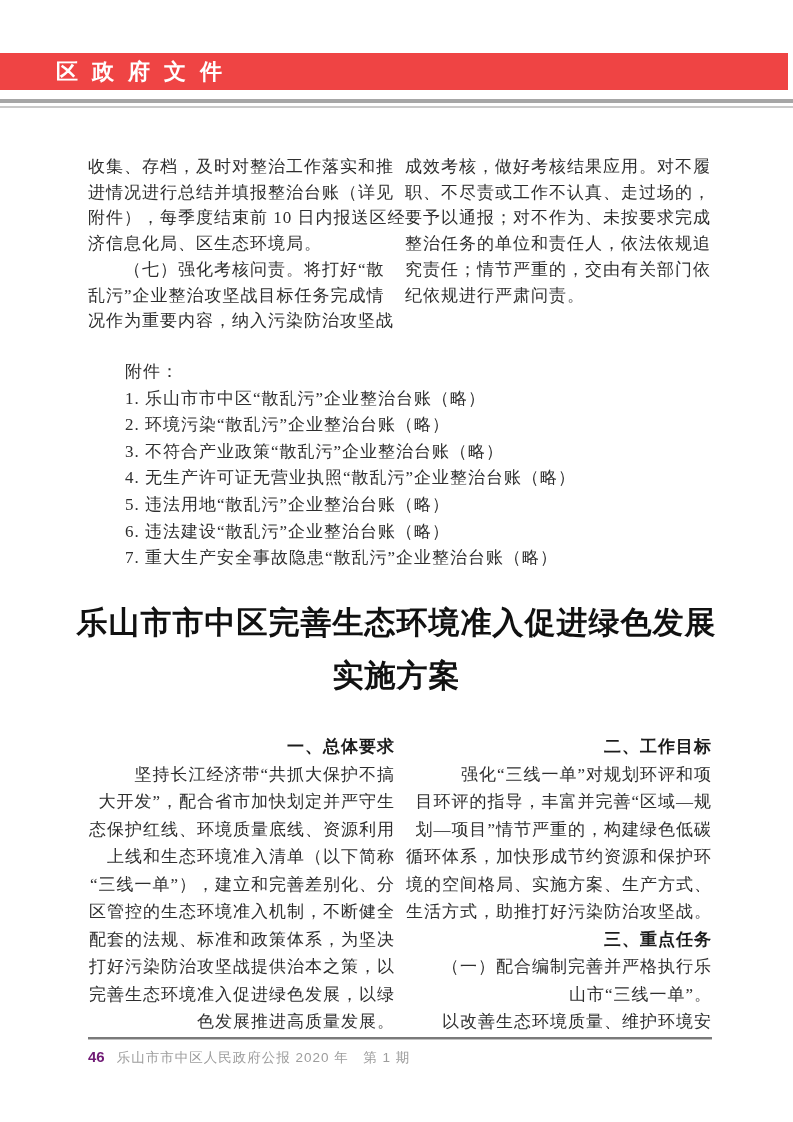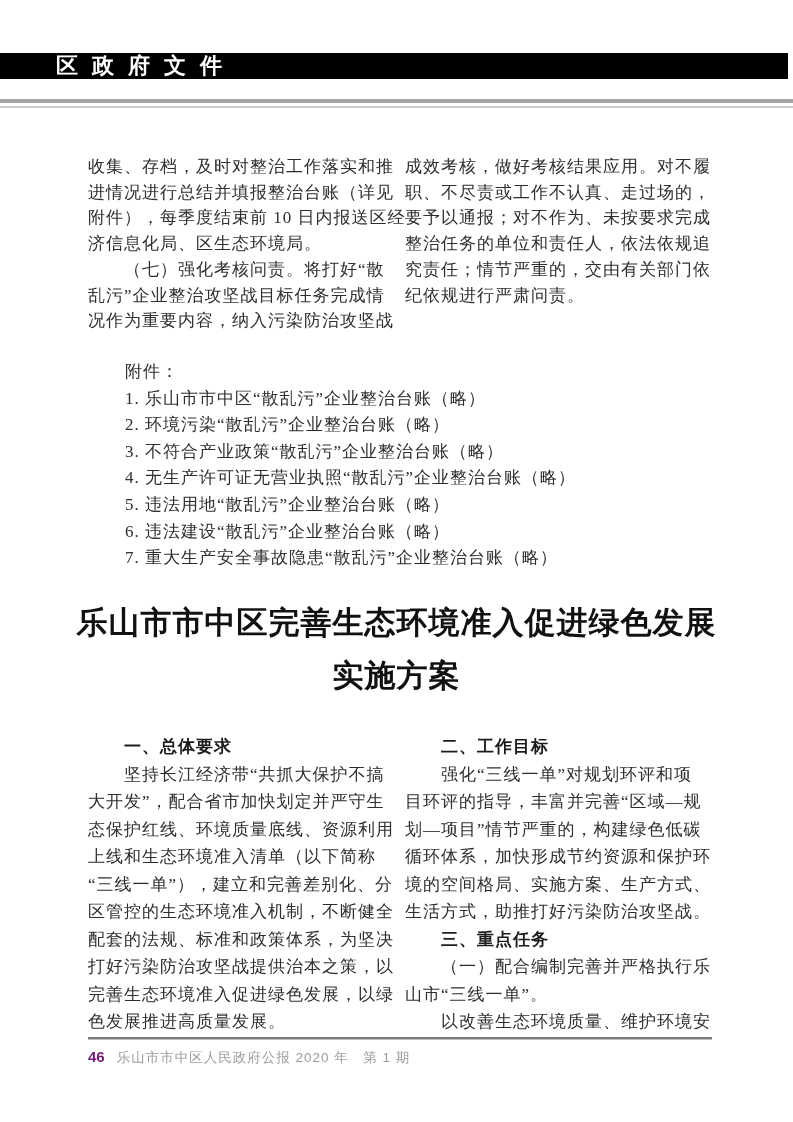--- a/index.html
+++ b/index.html
@@ -8,22 +8,22 @@
     background:#ffffff;
     font-family:"Liberation Serif","DejaVu Serif",serif;
     color:#2e2e2e;
     position:relative;
     overflow:hidden;
   }
   .page{position:absolute;inset:0;}
 
   
   .header-bar{
-    position:absolute;top:53px;left:0;width:788px;height:26px;
-    background:#000000;display:flex;align-items:center;
+    position:absolute;top:53px;left:0;width:788px;height:37px;
+    background:#ef4444;display:flex;align-items:center;
   }
   .header-title{
     margin-left:56px;color:#ffffff;font-weight:bold;
     font-family:"Liberation Sans","DejaVu Sans",sans-serif;
     font-size:22px;letter-spacing:14px;white-space:nowrap;
   }
   .rule1{position:absolute;top:99px;left:0;width:793px;height:4px;background:#a6a6a6;}
   .rule2{position:absolute;top:106px;left:0;width:793px;height:2px;background:#c9c9c9;}
 
   
@@ -49,21 +49,21 @@
     text-align:center;font-weight:bold;color:#111;
     font-size:31px;line-height:53px;letter-spacing:1px;
   }
 
   
   .body-cols{
     position:absolute;top:733px;left:88px;width:624px;
     display:flex;justify-content:space-between;
     font-size:17px;line-height:27.5px;
   }
-  .body-cols .col{width:307px;}
+  .body-cols .col{width:307px;text-align:right;}
   .heading{
     font-family:"Liberation Sans","DejaVu Sans",sans-serif;
     font-weight:bold;color:#1c1c1c;
     text-indent:36px;letter-spacing:1px;white-space:nowrap;
   }
 
   
   .footer-rule{
     position:absolute;top:1037px;left:88px;width:624px;height:2px;
     background:#7a7a7a;border-bottom:1px solid #c2c2c2;

